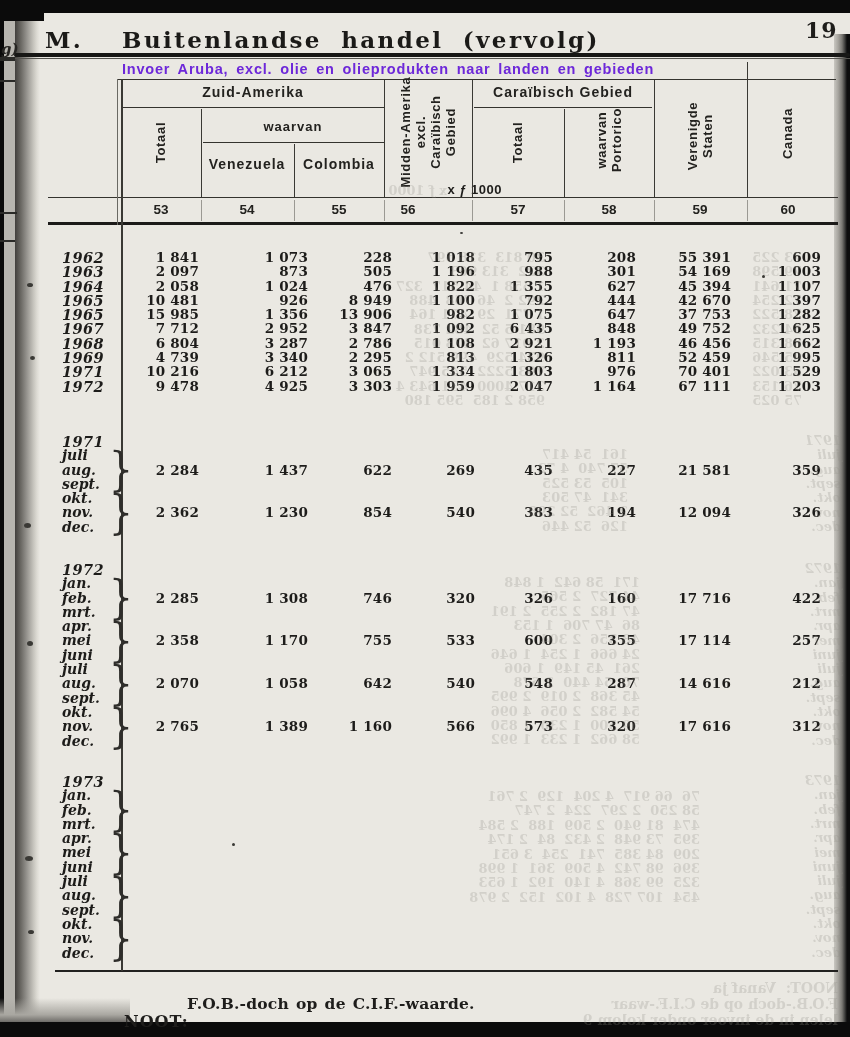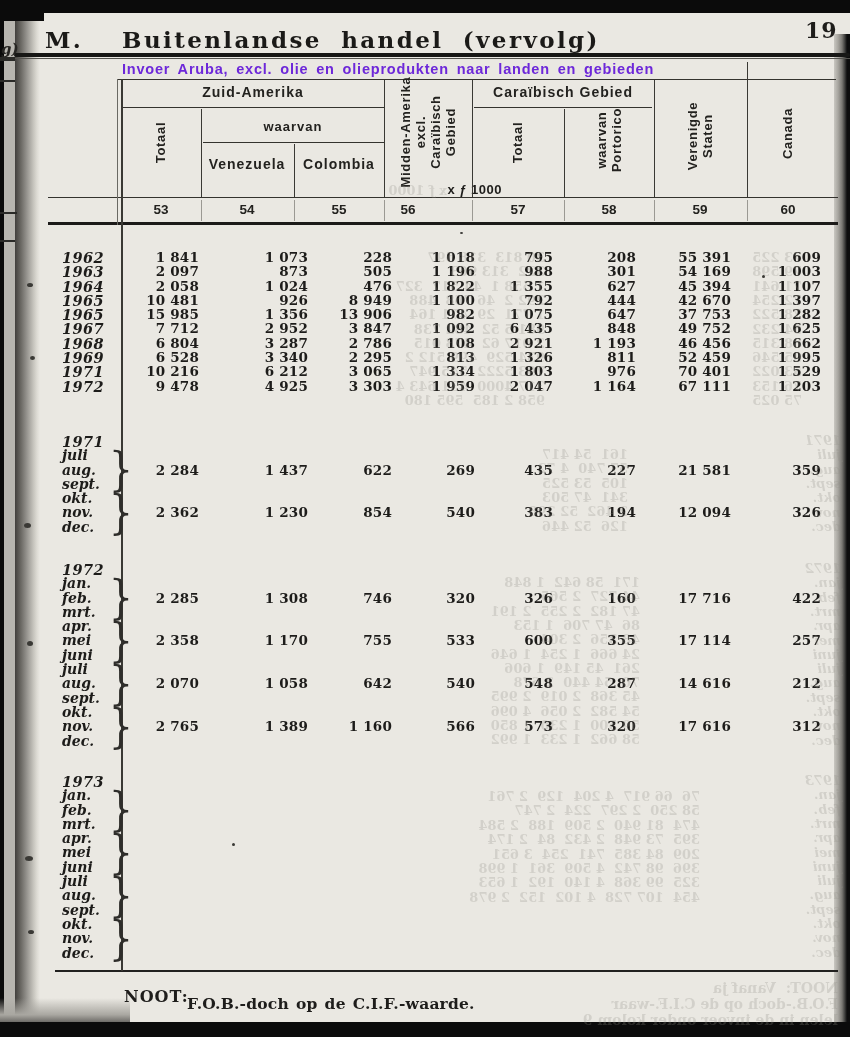--- a/index.html
+++ b/index.html
@@ -51,21 +51,21 @@
   .cell.num:nth-child(5){padding-right:3px;}
   .cell.num:nth-child(6){padding-right:5px;}
   .cell.num:nth-child(7){padding-right:4px;}
   .cell.num:nth-child(8){padding-right:4px;}
   .cell.num:nth-child(9){padding-right:25px;}
   .cell.stub{padding-left:14px;font:italic 600 14px "DejaVu Serif",serif;}
   .cell.stub.year{font:italic 700 14.5px "DejaVu Serif",serif;letter-spacing:.4px;}
   .brace{position:absolute;left:62px;width:22px;display:flex;align-items:center;justify-content:center;
          font-family:"DejaVu Serif",serif;font-weight:400;color:#2e2d2a;transform:scaleX(.8);}
   
-  .note-label{position:absolute;left:124px;top:987px;font:700 16px "DejaVu Serif",serif;letter-spacing:1px;}
+  .note-label{position:absolute;left:124px;top:1012px;font:700 16px "DejaVu Serif",serif;letter-spacing:1px;}
   .note-line{position:absolute;left:187px;font:600 15.5px "DejaVu Serif",serif;letter-spacing:.2px;word-spacing:1.5px;}
   
   .ghost{position:absolute;transform:translateX(-100%) scaleX(-1);color:#8f8d85;opacity:.25;
          filter:blur(.35px);font:600 13px "DejaVu Serif",serif;white-space:pre;}
   .ghost.it{font-style:italic;}
 </style>
 </head>
 <body>
 
 <div class="page">
@@ -225,21 +225,21 @@
         <div class="cell num">3 287</div>
         <div class="cell num">2 786</div>
         <div class="cell num">1 108</div>
         <div class="cell num">2 921</div>
         <div class="cell num">1 193</div>
         <div class="cell num">46 456</div>
         <div class="cell num">1 662</div>
       </div>
       <div class="trow">
         <div class="cell stub year">1969</div>
-        <div class="cell num">6 528</div>
+        <div class="cell num">4 739</div>
         <div class="cell num">3 340</div>
         <div class="cell num">2 295</div>
         <div class="cell num">813</div>
         <div class="cell num">1 326</div>
         <div class="cell num">811</div>
         <div class="cell num">52 459</div>
         <div class="cell num">1 995</div>
       </div>
       <div class="trow">
         <div class="cell stub year">1971</div>

